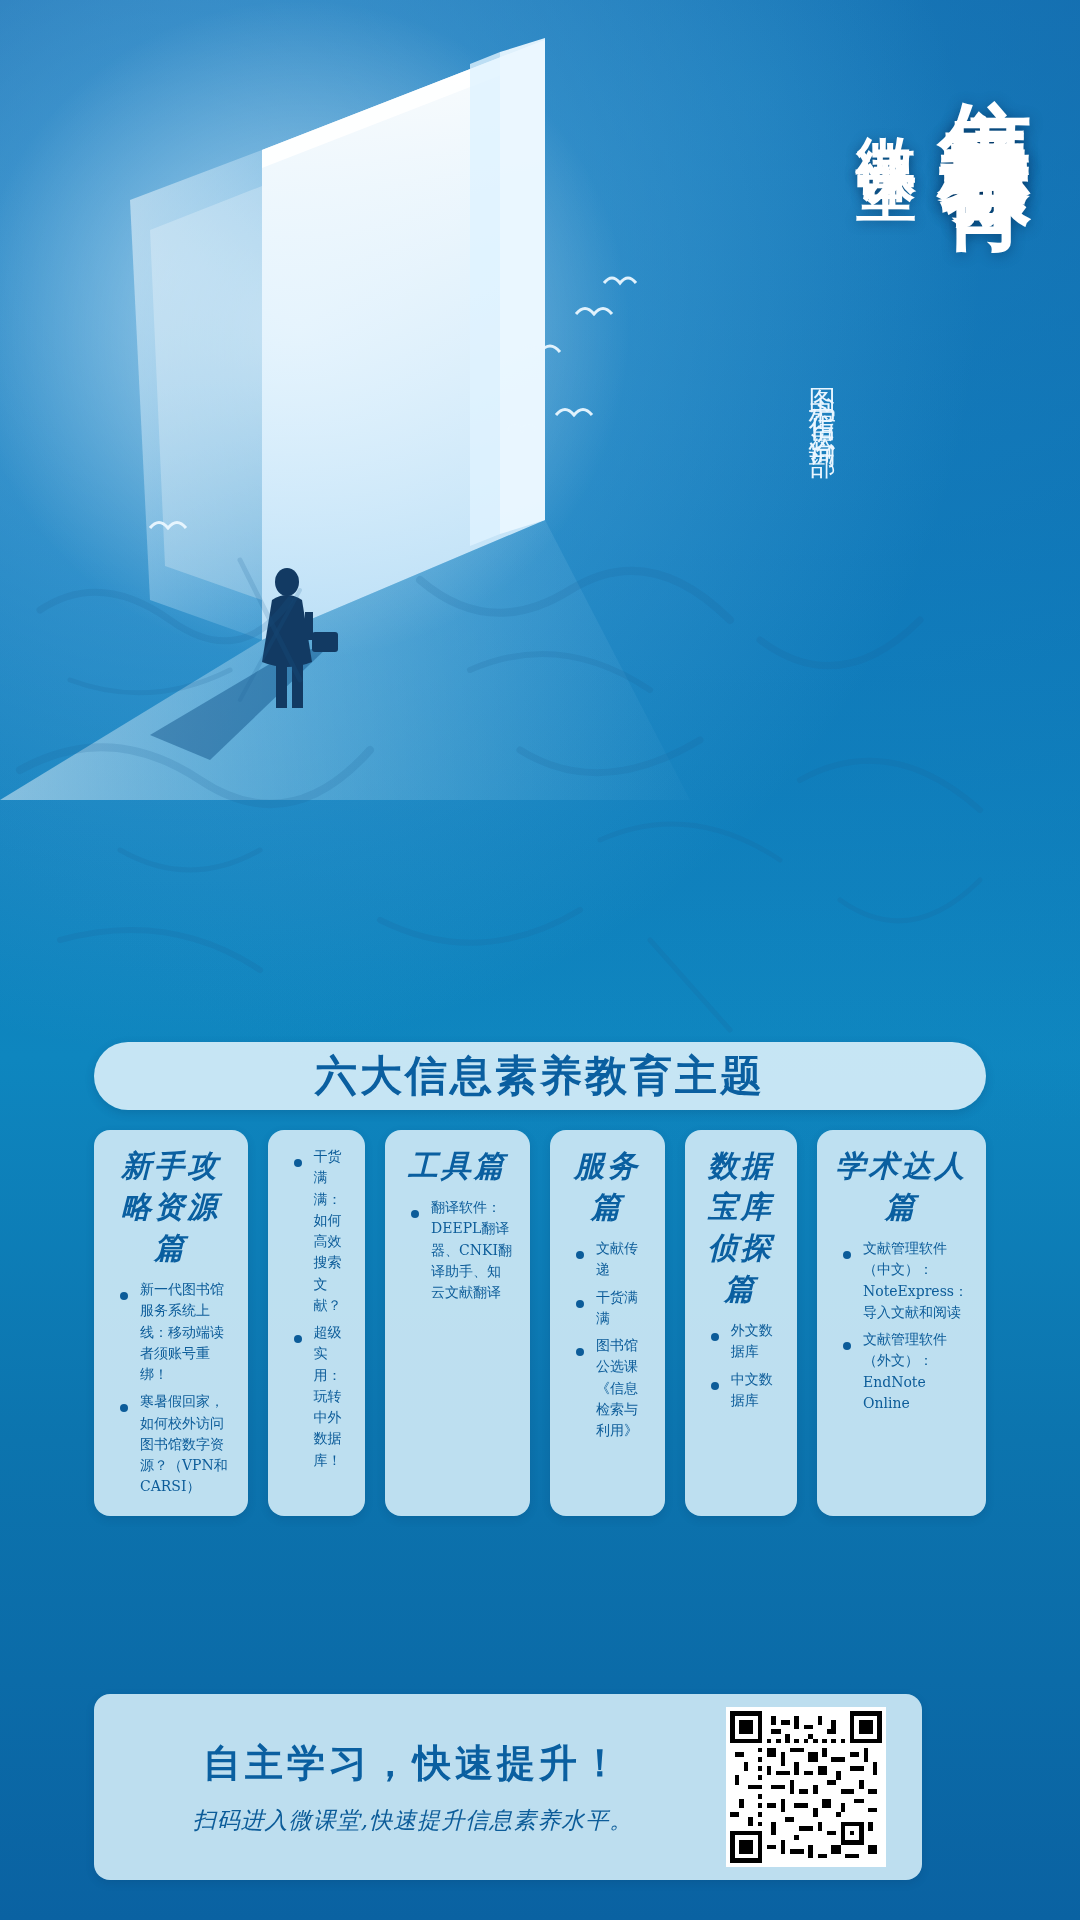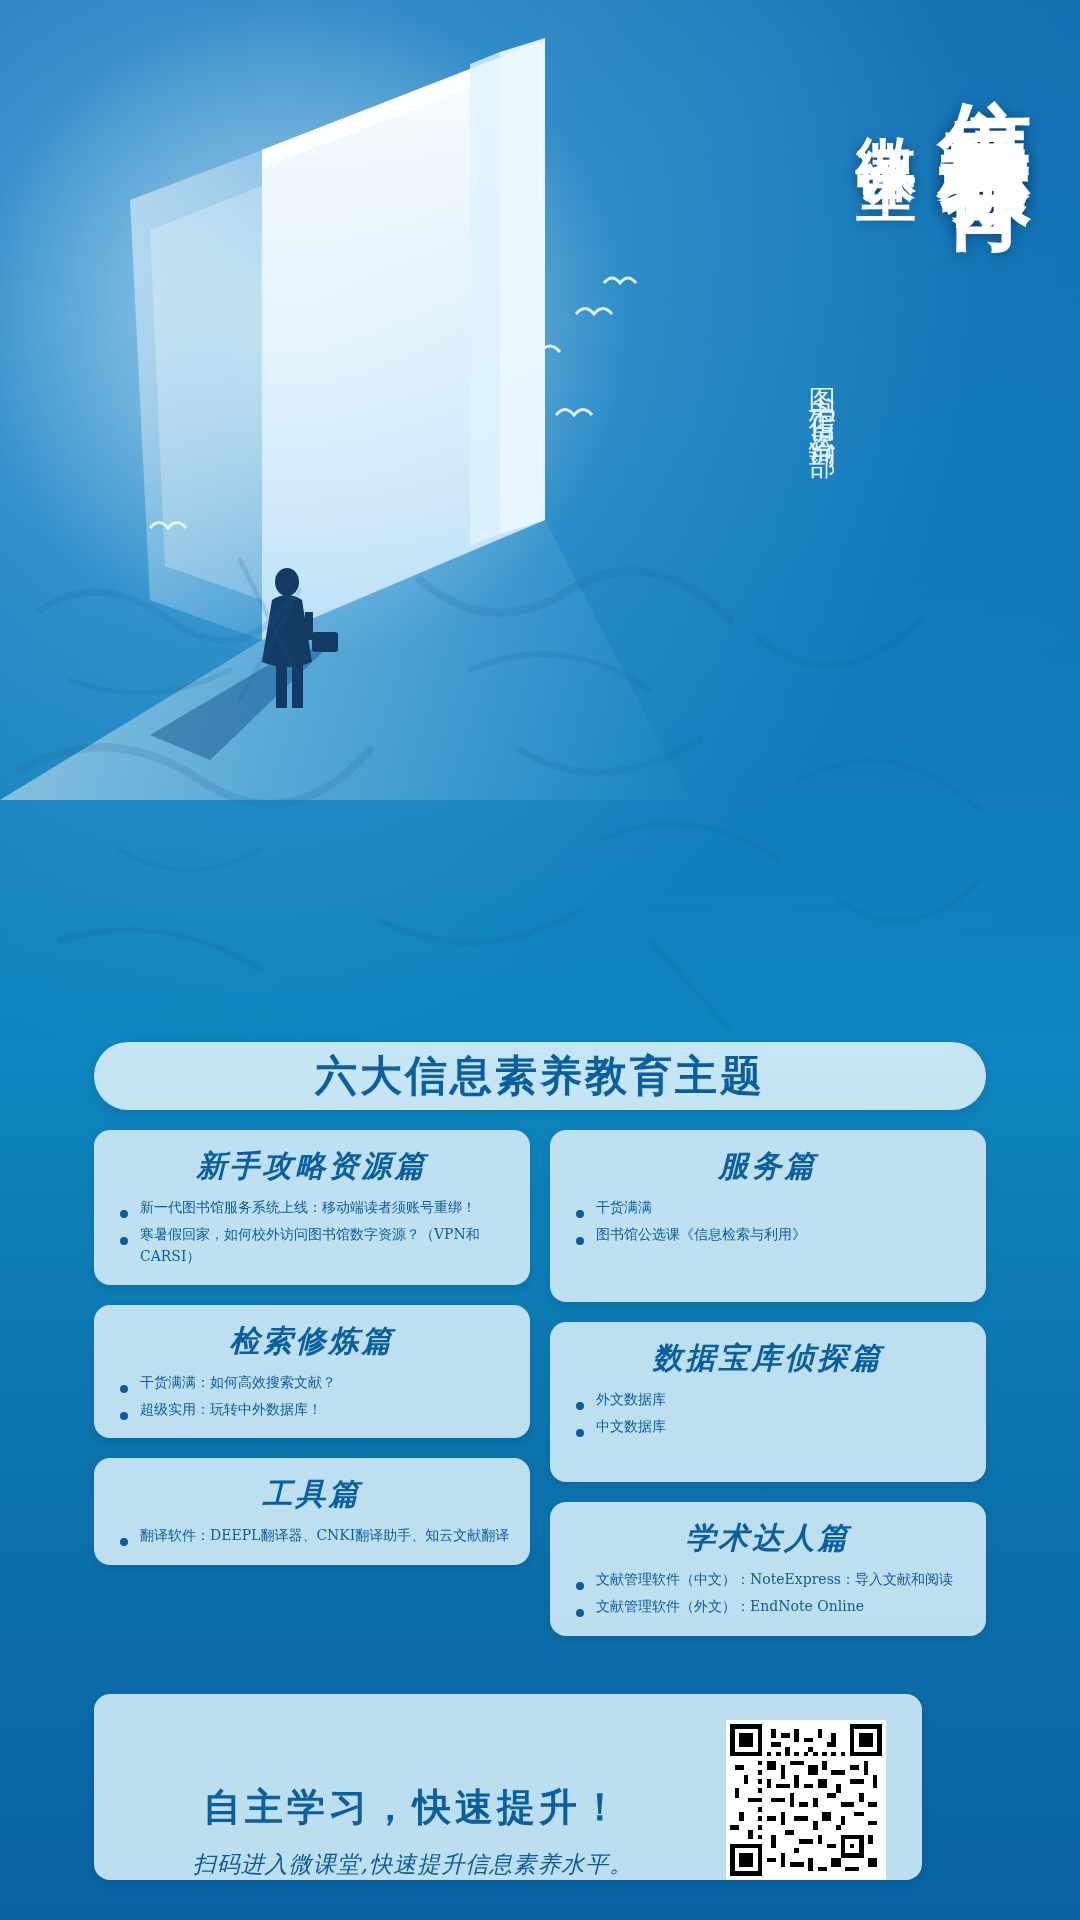--- a/index.html
+++ b/index.html
@@ -113,21 +113,21 @@
 
   
   .cards {
     position: absolute;
     left: 94px;
     top: 1130px;
     width: 892px;
     display: flex;
     gap: 20px;
   }
-  .col { display: flex; flex-direction: column; gap: 20px; }
+  .col { display: flex; flex-direction: row; gap: 20px; }
   .col-left { width: 436px; }
   .col-right { width: 436px; }
 
   .card {
     background: rgba(205,232,245,0.92);
     border-radius: 16px;
     padding: 16px 18px 18px 18px;
     box-shadow: 0 3px 9px rgba(0,40,80,.15);
     box-sizing: border-box;
   }
@@ -174,21 +174,21 @@
   .footer {
     position: absolute;
     left: 94px;
     top: 1694px;
     width: 828px;
     height: 186px;
     background: rgba(205,232,245,0.92);
     border-radius: 16px;
     box-shadow: 0 3px 9px rgba(0,40,80,.15);
     display: flex;
-    align-items: flex-end;
+    align-items: center;
     box-sizing: border-box;
     padding: 0 36px;
   }
   .footer-text { flex: 1; text-align: center; padding-right: 30px; }
   .footer-head {
     font-family: "DejaVu Serif", "Liberation Serif", serif;
     font-size: 38px;
     font-weight: 700;
     color: #0a5fa0;
     letter-spacing: 4px;
@@ -310,41 +310,41 @@
 
       <div class="card">
         <div class="card-title">新手攻略资源篇</div>
         <ul class="items">
           <li>新一代图书馆服务系统上线：移动端读者须账号重绑！</li>
           <li>寒暑假回家，如何校外访问图书馆数字资源？（VPN和CARSI）</li>
         </ul>
       </div>
 
       <div class="card">
-        <div class="card-title">检索修炼篇</div>
         <ul class="items">
           <li>干货满满：如何高效搜索文献？</li>
           <li>超级实用：玩转中外数据库！</li>
         </ul>
       </div>
 
       <div class="card">
         <div class="card-title">工具篇</div>
         <ul class="items">
           <li>翻译软件：DEEPL翻译器、CNKI翻译助手、知云文献翻译</li>
         </ul>
       </div>
 
     </div>
 
     <div class="col col-right">
 
       <div class="card card-service">
         <div class="card-title">服务篇</div>
         <ul class="items">
+          <li>文献传递</li>
           <li>干货满满</li>
           <li>图书馆公选课《信息检索与利用》</li>
         </ul>
       </div>
 
       <div class="card card-data">
         <div class="card-title">数据宝库侦探篇</div>
         <ul class="items">
           <li>外文数据库</li>
           <li>中文数据库</li>

